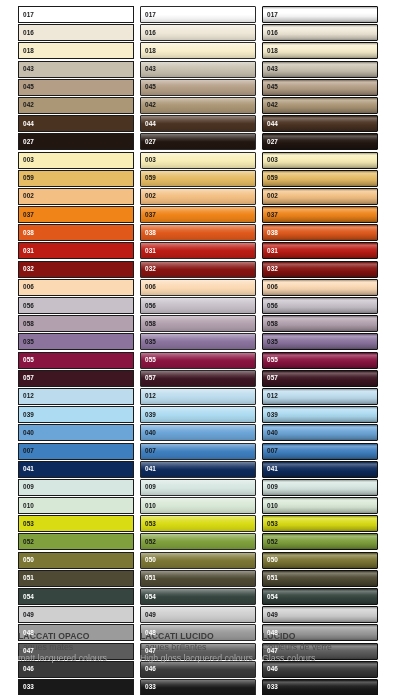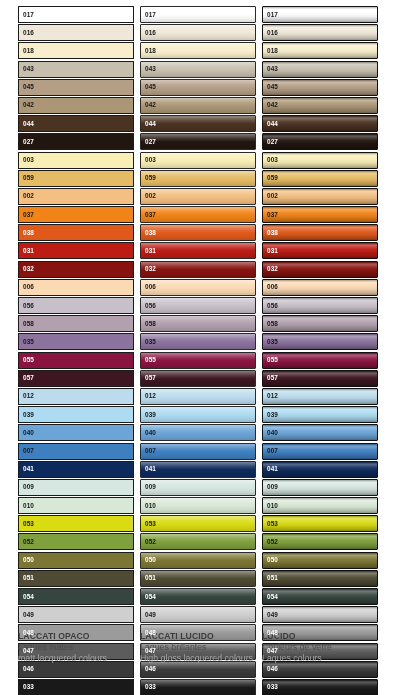--- a/index.html
+++ b/index.html
@@ -697,16 +697,16 @@
 
   <div class="legend-block" id="legend-lucido">
     <p class="legend-title">LACCATI LUCIDO</p>
     <p class="legend-sub">Laques brillantes</p>
     <p class="legend-sub2">High gloss lacquered colours</p>
   </div>
 
   <div class="legend-block" id="legend-vetro">
     <p class="legend-title">LUCIDO</p>
     <p class="legend-sub">Couleurs de verre</p>
-    <p class="legend-sub2">Laques colours</p>
+    <p class="legend-sub2">Glass colours</p>
   </div>
 
 </div>
 
 </body></html>

